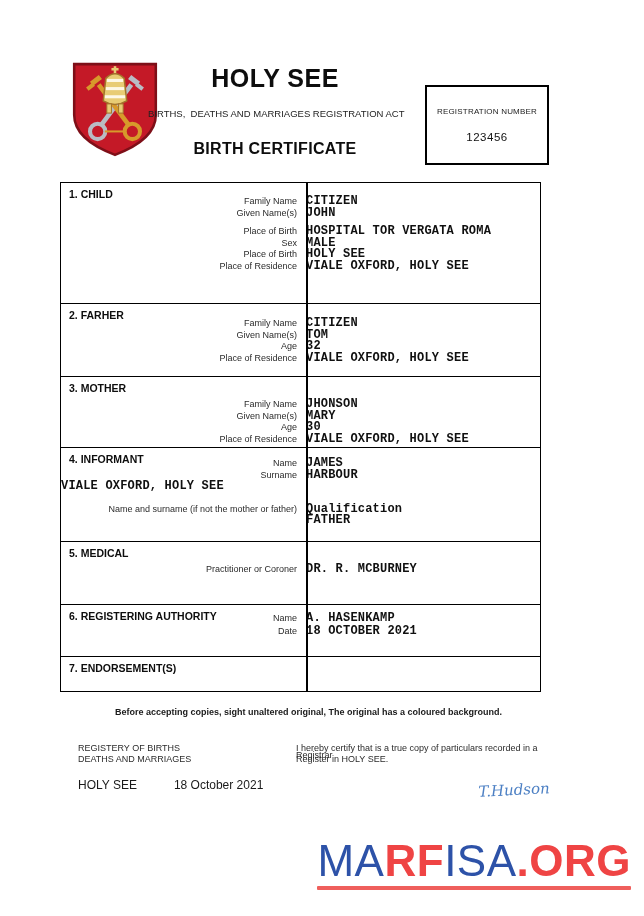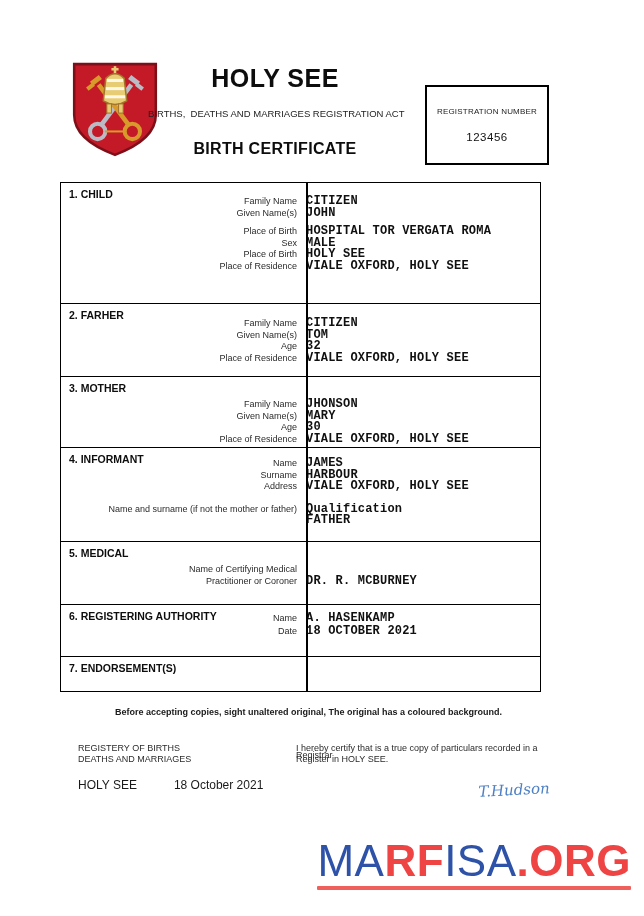--- a/index.html
+++ b/index.html
@@ -184,41 +184,36 @@
         <div style="padding-top: 10px;">
           <div class="fline">
             <div class="fl-label">Name</div>
             <div class="fl-value">JAMES</div>
           </div>
           <div class="fline">
             <div class="fl-label">Surname</div>
             <div class="fl-value">HARBOUR</div>
           </div>
           <div class="fline">
-            <div class="fl-label">Address</div>
             <div class="fl-value">VIALE OXFORD, HOLY SEE</div>
           </div>
           <div class="fgap" style="height: 11px;"></div>
           <div class="fline">
             <div class="fl-label">Name and surname (if not the mother or father)</div>
             <div class="fl-value">Qualification</div>
           </div>
           <div class="fline">
             <div class="fl-label"></div>
             <div class="fl-value">FATHER</div>
           </div>
         </div>
       </div>
       <div class="row" style="height: 63px;">
         <div class="sec-title">5. MEDICAL</div>
         <div style="padding-top: 22px;">
-          <div class="fline">
-            <div class="fl-label">Name of Certifying Medical</div>
-            <div class="fl-value"></div>
-          </div>
           <div class="fline">
             <div class="fl-label">Practitioner or Coroner</div>
             <div class="fl-value">DR. R. MCBURNEY</div>
           </div>
         </div>
       </div>
       <div class="row" style="height: 52px;">
         <div class="sec-title">6. REGISTERING AUTHORITY</div>
         <div style="padding-top: 7px;">
           <div class="fline lh13">

